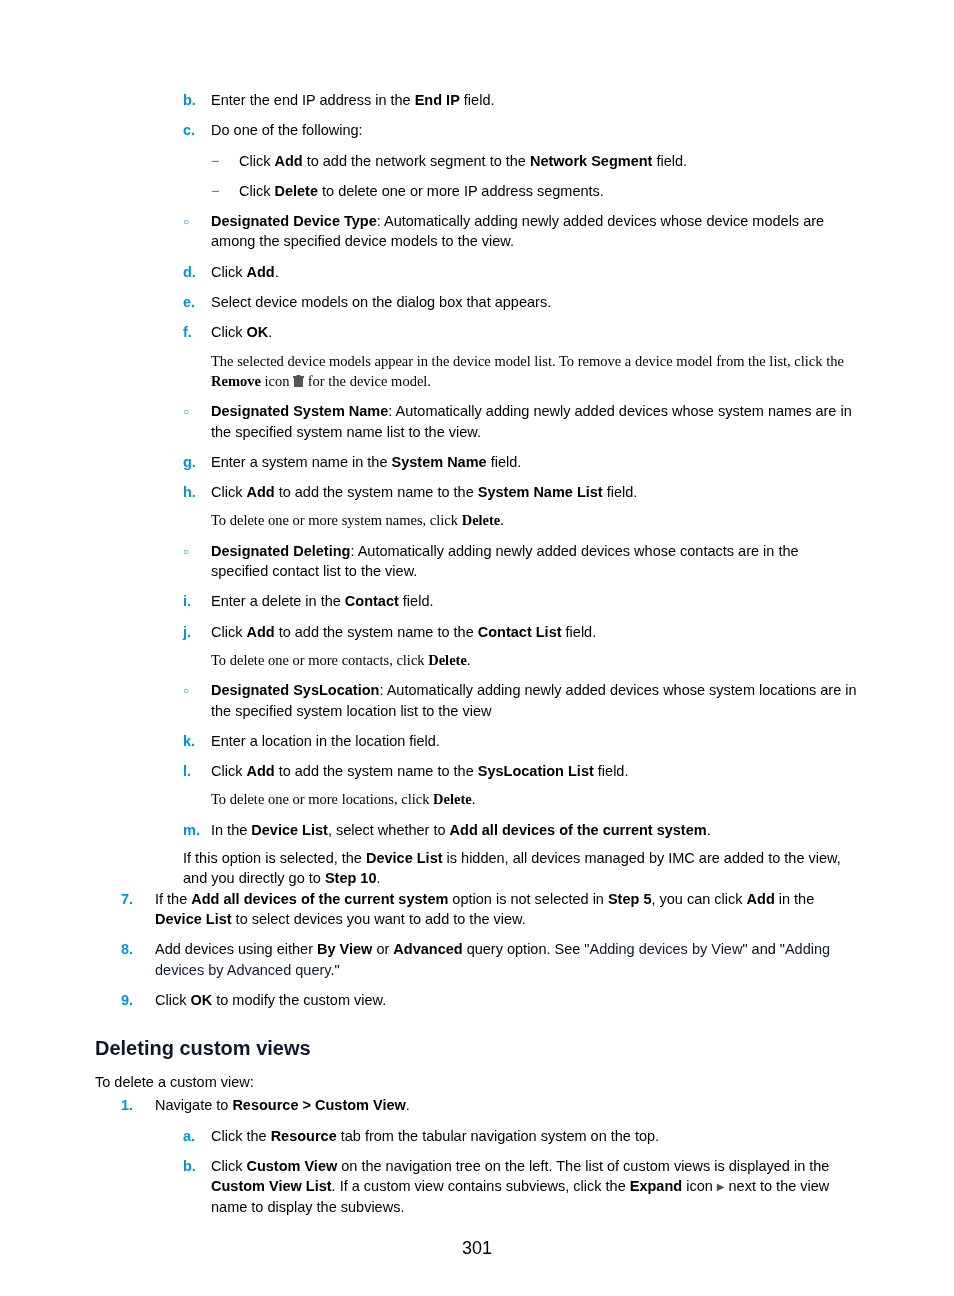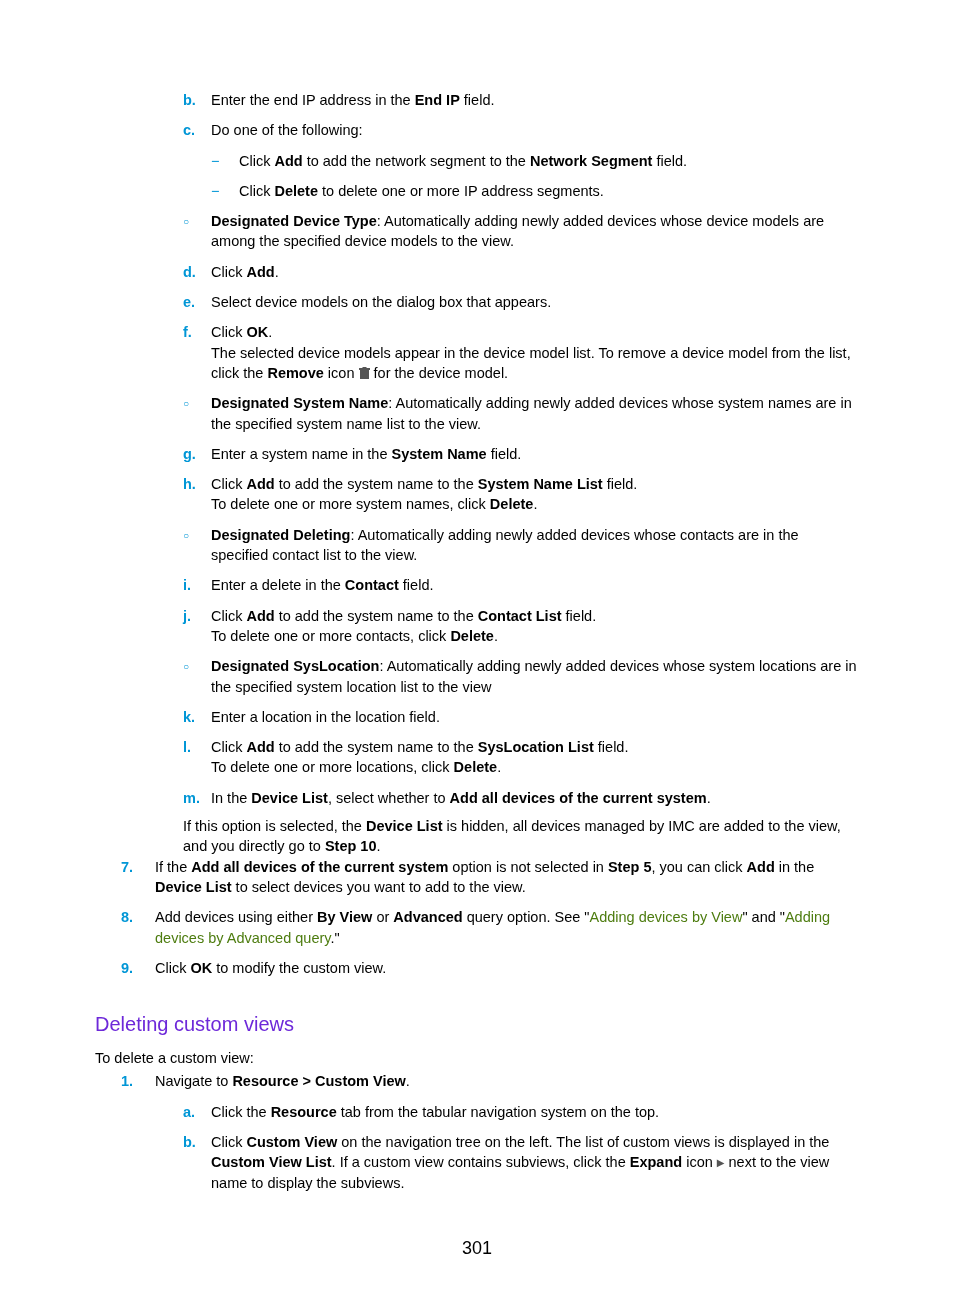--- a/index.html
+++ b/index.html
@@ -51,36 +51,38 @@
   .body {
     flex: 1;
   }
   .sub-block {
     padding-left: 28px;
   }
   .sub-sub-block {
     padding-left: 28px;
   }
   .continuation {
+    margin-top: 8px;
+    font-family: Liberation Serif, serif;
   }
   .note-under {
     padding-left: 0;
     margin-top: -2px;
   }
   h2.section {
-    font-weight: normal;
-    color: #6d28d9;
+    font-weight: bold;
+    color: #0f172a;
     font-size: 20px;
-    margin: 32px 0 10px 0;
+    margin: 24px 0 10px 0;
   }
   .intro {
     margin-bottom: 3px;
   }
   .link {
-    color: #4d7c0f;
+    color: #0f172a;
   }
   .trash-icon {
     display: inline-block;
     width: 11px;
     height: 13px;
     vertical-align: -2px;
   }
   .trash-icon svg { display: block; }
   .expand-icon {
     display: inline-block;

